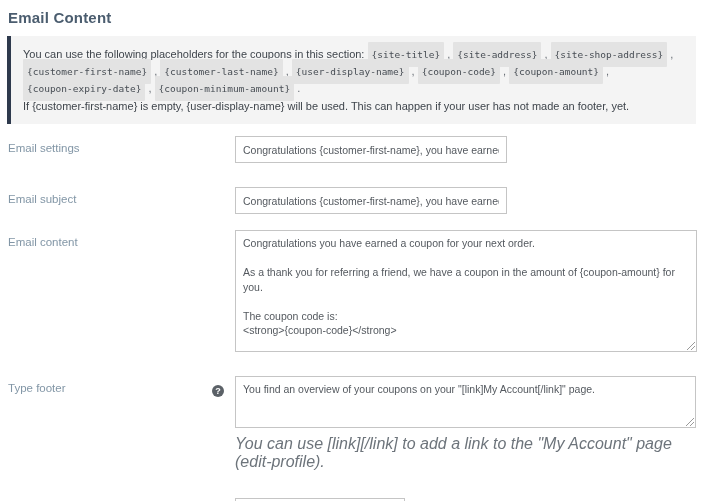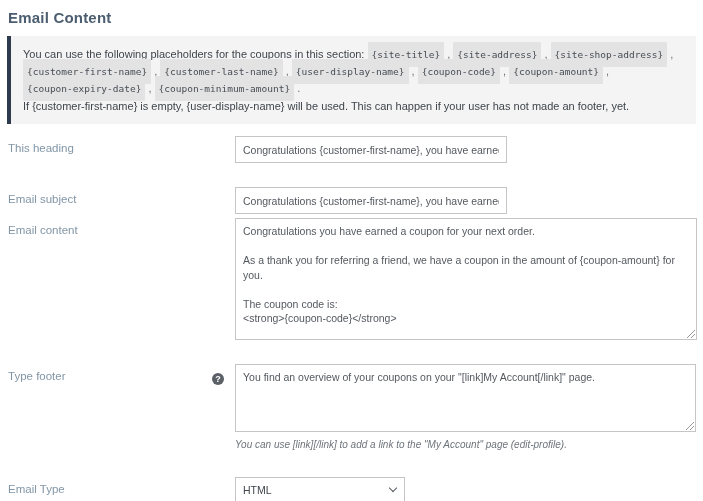--- a/index.html
+++ b/index.html
@@ -84,31 +84,31 @@
     padding: 5px 7px;
     font-family: "Liberation Sans", sans-serif;
     font-size: 10.5px;
     line-height: 14.5px;
     color: #54595f;
     resize: none;
     outline: none;
     overflow: hidden;
   }
   .ta-content { width: 462px; height: 122px; }
-  .ta-footer  { width: 461px; height: 68px; }
+  .ta-footer  { width: 461px; height: 52px; }
   .resize-handle {
     position: absolute; right: 2px; bottom: 2px;
     width: 10px; height: 10px;
     background: repeating-linear-gradient(135deg, transparent 0 2px, #9a9a9a 2px 3px);
     clip-path: polygon(100% 0, 100% 100%, 0 100%);
     cursor: nwse-resize;
   }
   .field-note {
     margin-top: 7px;
-    font-size: 10px;
+    font-size: 16px;
     font-style: italic;
     color: #6d747b;
   }
   .select-wrap { position: relative; display: inline-block; }
   select {
     -webkit-appearance: none; appearance: none;
     width: 170px; height: 25px;
     border: 1px solid #c5c5c5;
     background: #fff;
     padding: 0 22px 0 7px;
@@ -119,39 +119,39 @@
   }
   .select-chevron {
     position: absolute; right: 9px; top: 8px;
     width: 6px; height: 6px;
     border-right: 1.5px solid #555b61;
     border-bottom: 1.5px solid #555b61;
     transform: rotate(45deg);
     pointer-events: none;
   }
   .mb-heading { margin-bottom: 24px; }
-  .mb-subject { margin-bottom: 4px; }
+  .mb-subject { margin-bottom: 16px; }
   .mb-content { margin-bottom: 24px; }
   .mb-footer  { margin-bottom: 27px; }
 </style>
 </head>
 <body>
 
 <h2 class="page-title">Email Content</h2>
 
 <div class="notice">
   <p><span>You can use the following placeholders for the coupons in this section:</span>
     <span><code class="chip">{site-title}</code><span class="sep"> , </span><code class="chip">{site-address}</code><span class="sep"> , </span><code class="chip">{site-shop-address}</code><span class="sep"> , </span><code class="chip">{customer-first-name}</code><span class="sep"> , </span><code class="chip">{customer-last-name}</code><span class="sep"> , </span><code class="chip">{user-display-name}</code><span class="sep"> , </span><code class="chip">{coupon-code}</code><span class="sep"> , </span><code class="chip">{coupon-amount}</code><span class="sep"> , </span><code class="chip">{coupon-expiry-date}</code><span class="sep"> , </span><code class="chip">{coupon-minimum-amount}</code><span class="sep"> .</span></span></p>
   <p class="notice-note">If {customer-first-name} is empty, {user-display-name} will be used. This can happen if your user has not made an footer, yet.</p>
 </div>
 
 <div class="form">
 
   <div class="row mb-heading">
-    <div class="row-label">This heading</div>
+    <div class="row-label">Email settings</div>
     <div class="row-help"></div>
     <div class="row-control">
       <input type="text" class="text-input" value="Congratulations {customer-first-name}, you have earned a cc" style="">
     </div>
   </div>
 
   <div class="row mb-subject">
     <div class="row-label">Email subject</div>
     <div class="row-help"></div>
     <div class="row-control">

